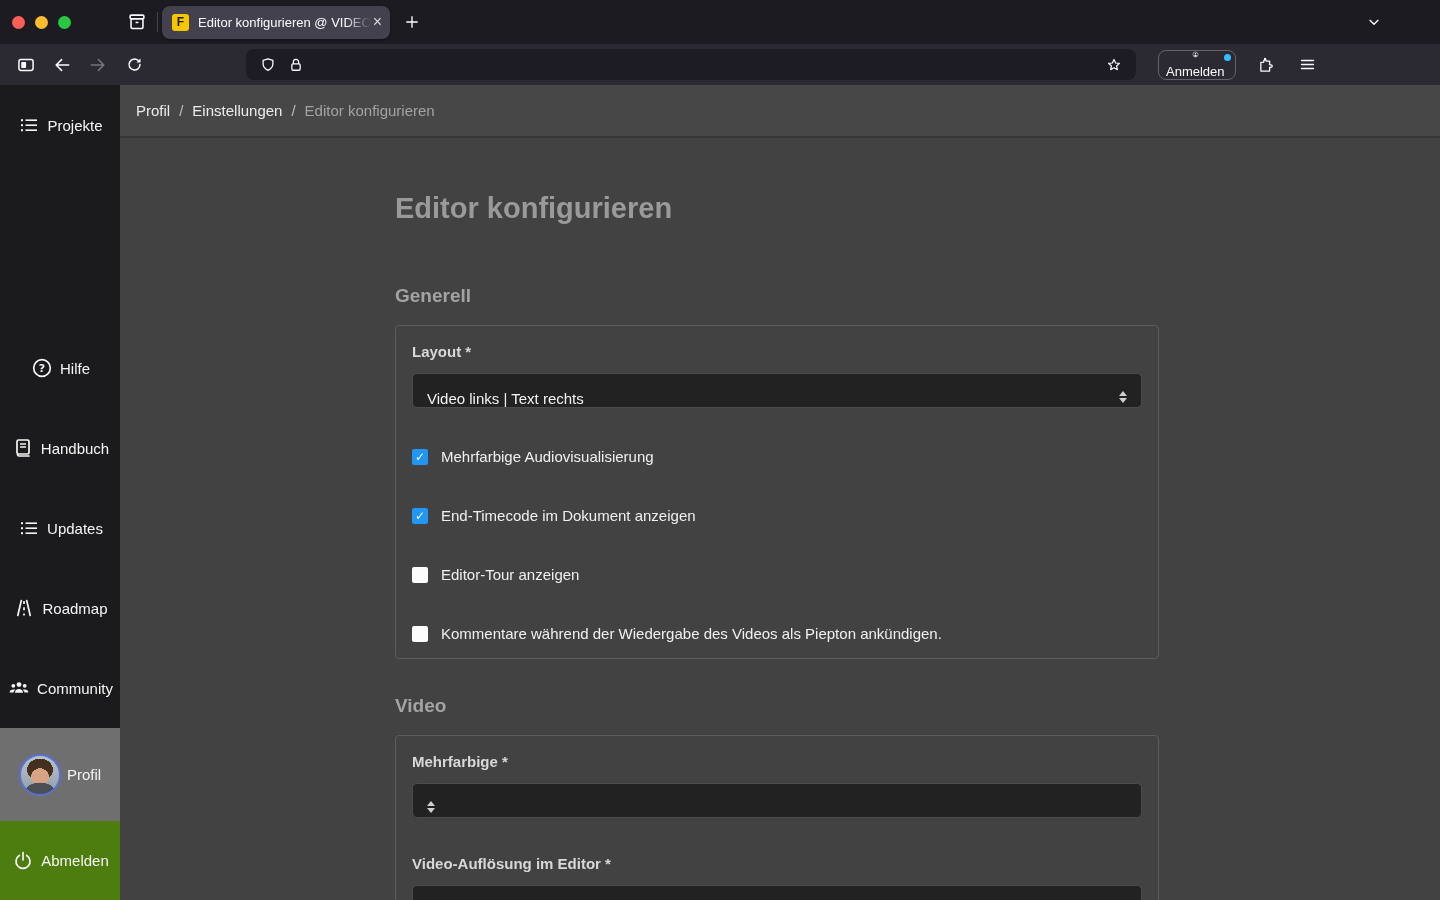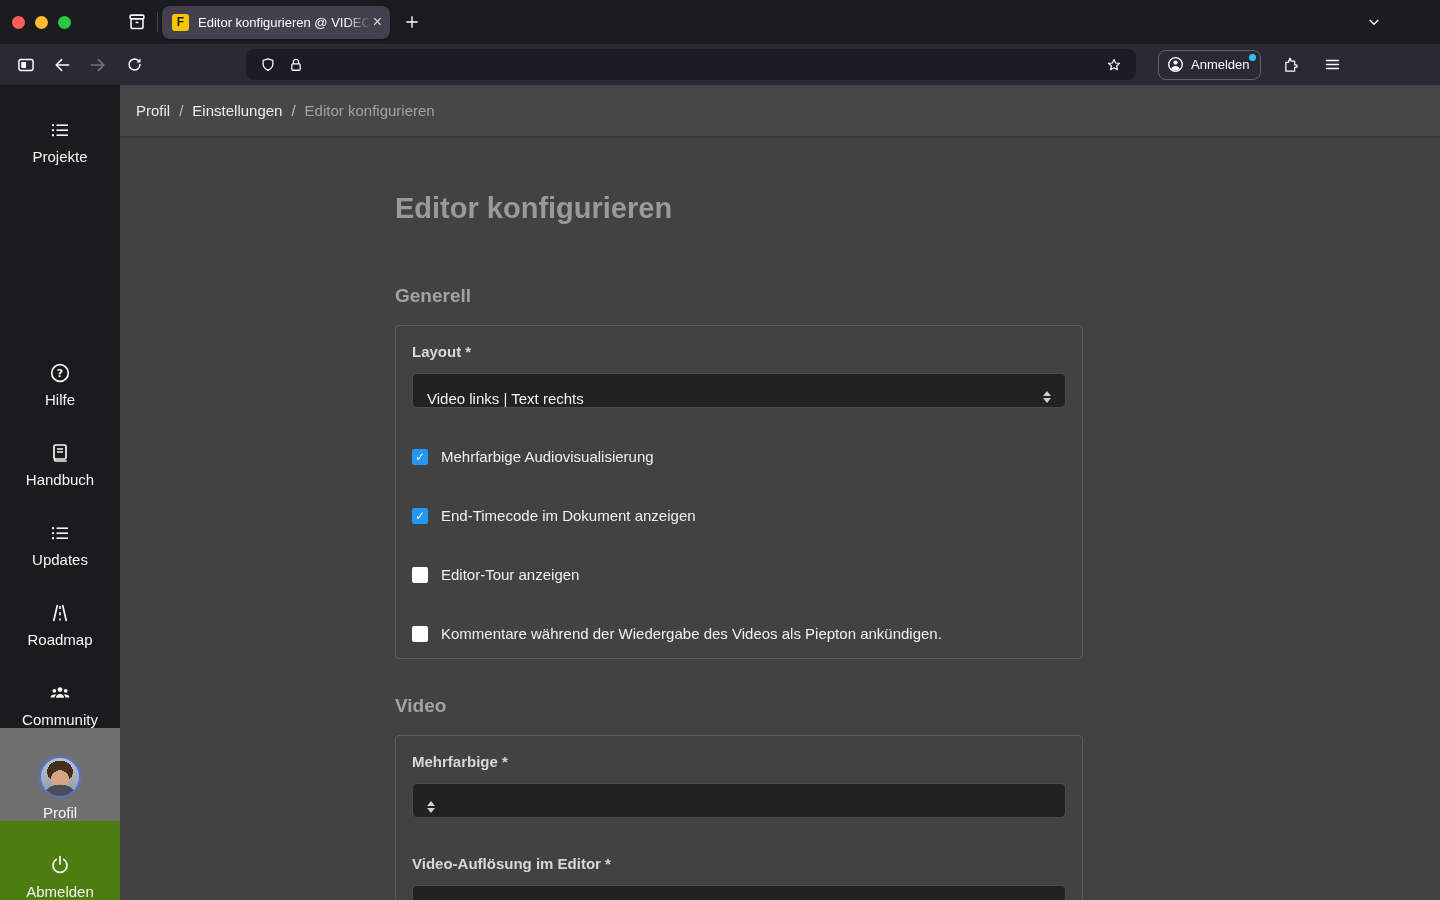--- a/index.html
+++ b/index.html
@@ -22,31 +22,31 @@
   .newtab { color:#fbfbfe; margin-left:8px; width:28px; height:28px; display:flex; align-items:center; justify-content:center; border-radius:4px; }
   .tab-chevron { position:absolute; right:52px; top:8px; width:28px; height:28px; display:flex; align-items:center; justify-content:center; }
 
   
   .toolbar { height:41px; background:#2b2a33; display:flex; align-items:center; flex-shrink:0; padding:0 10px; }
   .tb-btn { width:32px; height:30px; display:flex; align-items:center; justify-content:center; border-radius:4px; flex-shrink:0; }
   .tb-btn + .tb-btn { margin-left:4px; }
   .urlbar { margin-left:96px; width:890px; height:31px; background:#1d1c25; border-radius:8px; display:flex; align-items:center; padding:0 8px; }
   .urlbar .uicon { width:28px; height:26px; display:flex; align-items:center; justify-content:center; }
   .urlbar .spacer { flex:1; }
-  .signin { margin-left:22px; position:relative; height:30px; border:1px solid #63626d; border-radius:8px; display:flex; align-items:center; padding:0 10px 0 7px; gap:6px; }
+  .signin { margin-left:22px; position:relative; height:30px; border:1px solid #63626d; border-radius:8px; display:flex; align-items:center; padding:0 10px 0 7px; gap:6px;flex-direction:column; }
   .signin-label { color:#fbfbfe; font-size:13px; }
   .signin-dot { position:absolute; top:3px; right:4px; width:7px; height:7px; border-radius:50%; background:#2fc1ff; }
   .tb-right { display:flex; align-items:center; margin-left:14px; gap:6px; }
 
   
   .content { flex:1; display:flex; min-height:0; }
 
   
   .sidebar { width:120px; background:#1b1b1d; display:flex; flex-direction:column; flex-shrink:0; }
-  .side-item { display:flex; flex-direction:column; align-items:center; justify-content:flex-end; gap:6px; height:80px; flex-shrink:0; cursor:default; }
+  .side-item { display:flex; flex-direction:row; align-items:center; justify-content:center; gap:6px; height:80px; flex-shrink:0; cursor:default; }
   .side-item .lbl { color:#f5f5f5; font-size:15px; }
   .side-spacer { flex:1; }
   .side-item.profile { height:93px; background:#6f6f6f; }
   .side-item.logout { height:79px; background:#4d7c0f; }
   .avatar { width:42px; height:42px; border-radius:50%; border:2px solid #5871d6;
     background-image:
       radial-gradient(ellipse 15px 10px at 50% 96%, #4b4e55 0 99%, transparent 100%),
       radial-gradient(circle 9px at 50% 56%, #d8a285 0 99%, transparent 100%),
       radial-gradient(ellipse 13px 11px at 50% 36%, #45301f 0 99%, transparent 100%),
       linear-gradient(180deg,#b9c3cc,#909da8);
@@ -57,21 +57,21 @@
   .breadcrumb { height:53px; background:#474747; border-bottom:2px solid #373737; display:flex; align-items:center; padding:0 16px; font-size:15px; flex-shrink:0; }
   .crumb { color:#ececec; }
   .crumb.current { color:#a3a3a3; }
   .crumb-sep { color:#bdbdbd; margin:0 9px; }
 
   .scrollarea { flex:1; overflow:hidden; padding-left:275px; }
   .page-title { margin-top:54px; font-size:29px; font-weight:bold; color:#9a9a9a; }
   .section-heading { font-size:19px; font-weight:bold; color:#a3a3a3; }
   .section-heading.first { margin-top:60px; }
   .section-heading.second { margin-top:36px; }
-  .fieldset { width:688px; border:1px solid #5d5d5d; border-radius:4px; margin-top:18px; padding:17px 16px 16px; }
+  .fieldset { width:764px; border:1px solid #5d5d5d; border-radius:4px; margin-top:18px; padding:17px 16px 16px; }
   .fieldset.open-bottom { padding-bottom:60px; }
   .field-label { font-size:15px; font-weight:bold; color:#d8d8d8; margin-bottom:13px; }
   .field-label.gap-top { margin-top:37px; }
   .select { height:35px; background:#222; border:1px solid #4b4b4b; border-radius:5px; display:flex; align-items:flex-end; padding:0 14px; color:#f2f2f2; font-size:15px; cursor:default; }
   .select .sel-text { flex:1; white-space:nowrap; overflow:hidden; }
   .updown { display:flex; flex-direction:column; align-items:center; }
   .updown::before { content:""; width:0; height:0; border:4px solid transparent; border-bottom:5px solid #cfcfcf; margin-bottom:1px; }
   .updown::after { content:""; width:0; height:0; border:4px solid transparent; border-top:5px solid #cfcfcf; margin-top:1px; }
 
   .cb-row { display:flex; align-items:center; gap:13px; margin-top:42px; }

